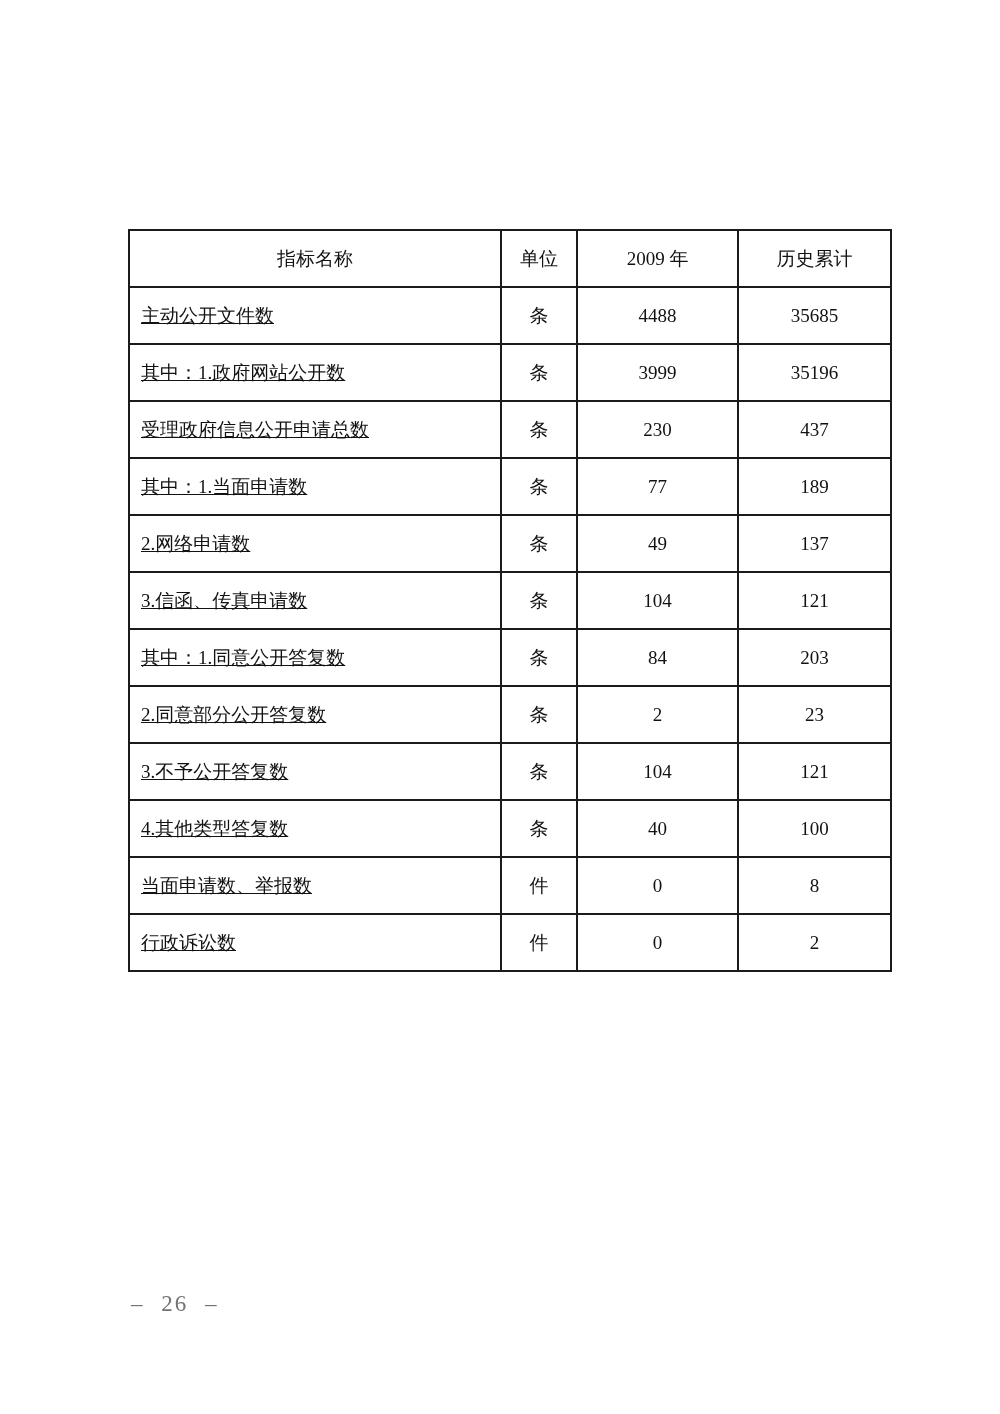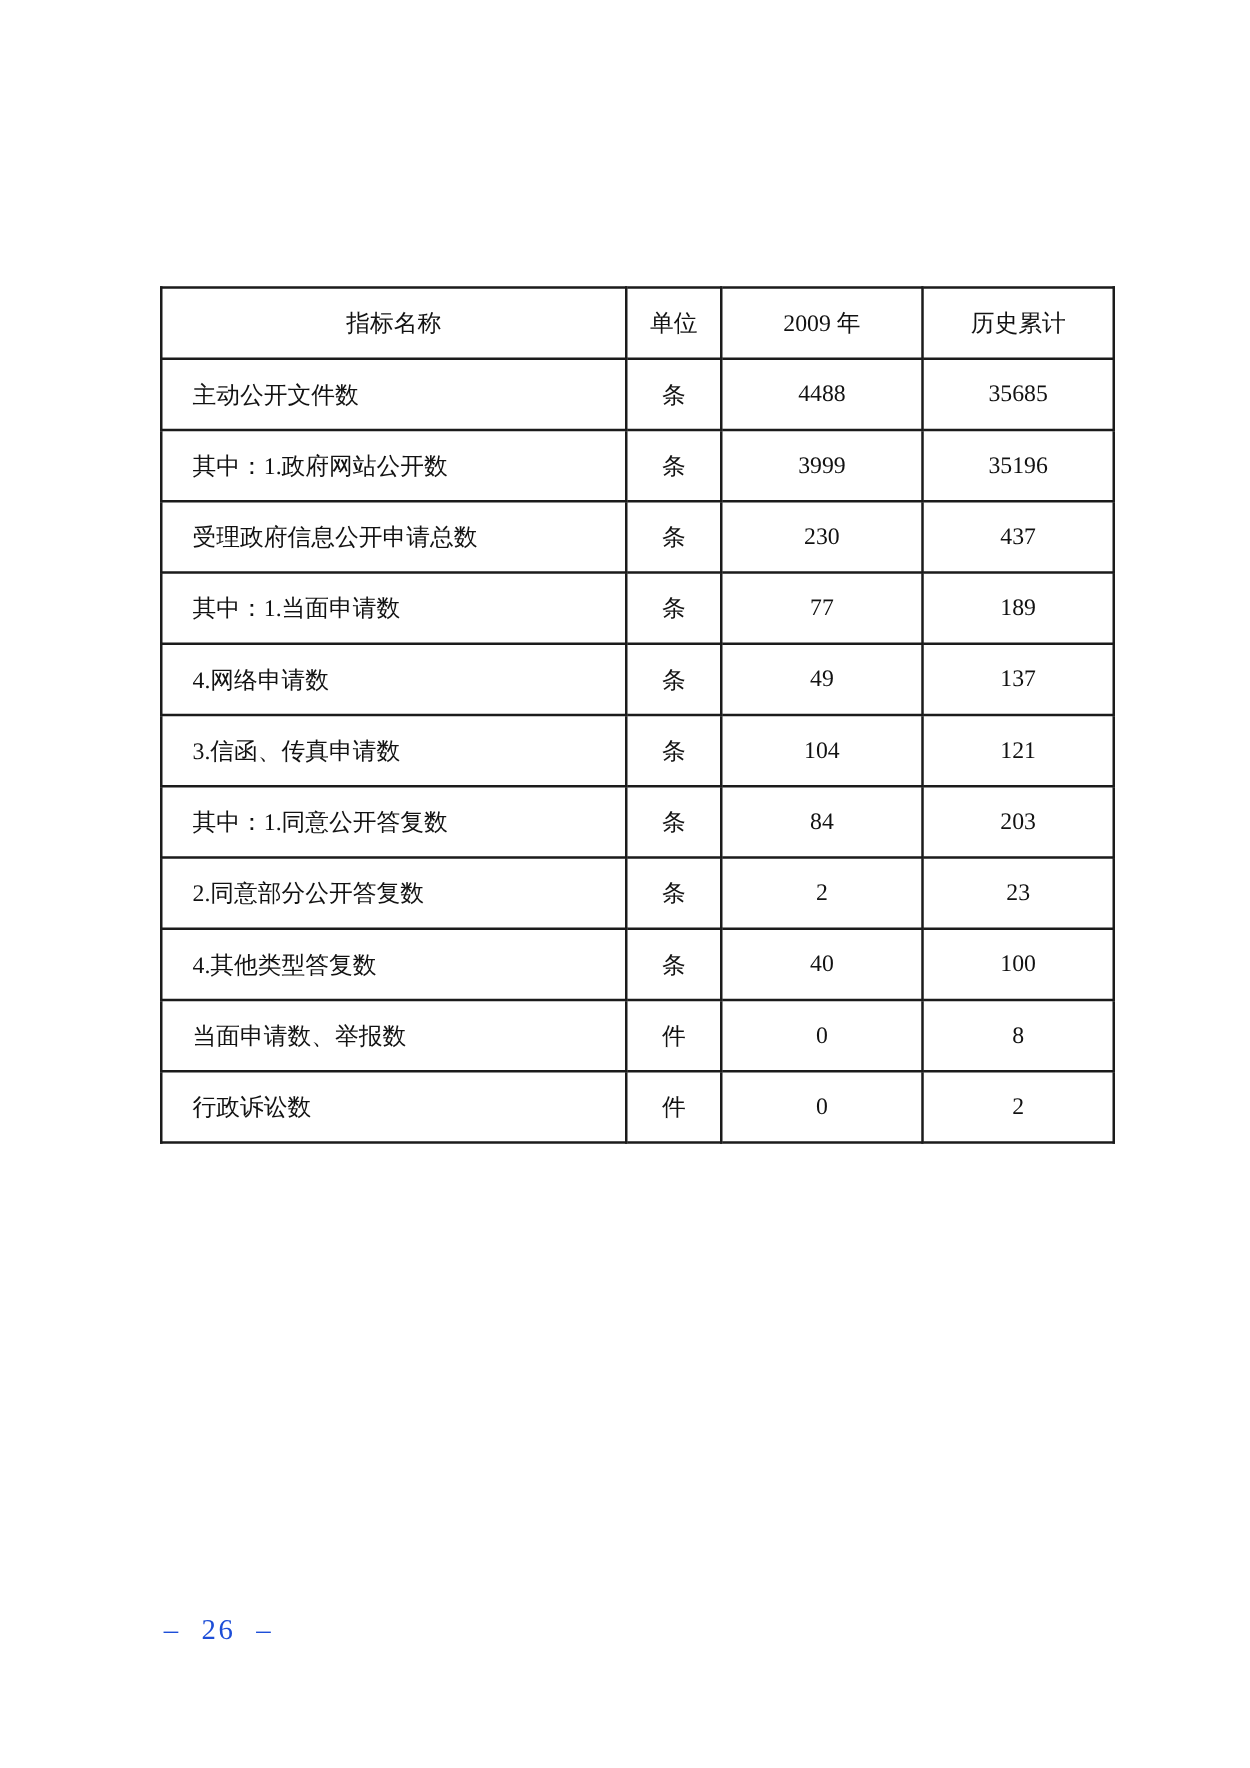--- a/index.html
+++ b/index.html
@@ -43,35 +43,36 @@
     vertical-align: middle;
     overflow: hidden;
     white-space: nowrap;
     color: #121212;
   }
   table.stat-table thead th {
     text-align: center;
   }
   table.stat-table td.col-name {
     text-align: left;
-    padding-left: 24px;
+    padding-left: 11px;
+    text-decoration: underline;
   }
   table.stat-table td.col-unit,
   table.stat-table td.col-y2017,
   table.stat-table td.col-total {
     text-align: center;
   }
   .page-number {
     position: absolute;
     left: 131px;
     top: 1291px;
     font-size: 23px;
     letter-spacing: 2px;
     word-spacing: 9px;
-    color: #1d4ed8;
+    color: #737373;
   }
 </style>
 </head>
 <body>
 
 <div class="page">
 
   <table class="stat-table">
     <colgroup>
       <col style="width:372px">
@@ -106,21 +107,21 @@
           <td class="col-y2017">230</td>
           <td class="col-total">437</td>
         </tr>
         <tr>
           <td class="col-name">其中：1.当面申请数</td>
           <td class="col-unit">条</td>
           <td class="col-y2017">77</td>
           <td class="col-total">189</td>
         </tr>
         <tr>
-          <td class="col-name">4.网络申请数</td>
+          <td class="col-name">2.网络申请数</td>
           <td class="col-unit">条</td>
           <td class="col-y2017">49</td>
           <td class="col-total">137</td>
         </tr>
         <tr>
           <td class="col-name">3.信函、传真申请数</td>
           <td class="col-unit">条</td>
           <td class="col-y2017">104</td>
           <td class="col-total">121</td>
         </tr>
@@ -128,20 +129,26 @@
           <td class="col-name">其中：1.同意公开答复数</td>
           <td class="col-unit">条</td>
           <td class="col-y2017">84</td>
           <td class="col-total">203</td>
         </tr>
         <tr>
           <td class="col-name">2.同意部分公开答复数</td>
           <td class="col-unit">条</td>
           <td class="col-y2017">2</td>
           <td class="col-total">23</td>
+        </tr>
+        <tr>
+          <td class="col-name">3.不予公开答复数</td>
+          <td class="col-unit">条</td>
+          <td class="col-y2017">104</td>
+          <td class="col-total">121</td>
         </tr>
         <tr>
           <td class="col-name">4.其他类型答复数</td>
           <td class="col-unit">条</td>
           <td class="col-y2017">40</td>
           <td class="col-total">100</td>
         </tr>
         <tr>
           <td class="col-name">当面申请数、举报数</td>
           <td class="col-unit">件</td>

